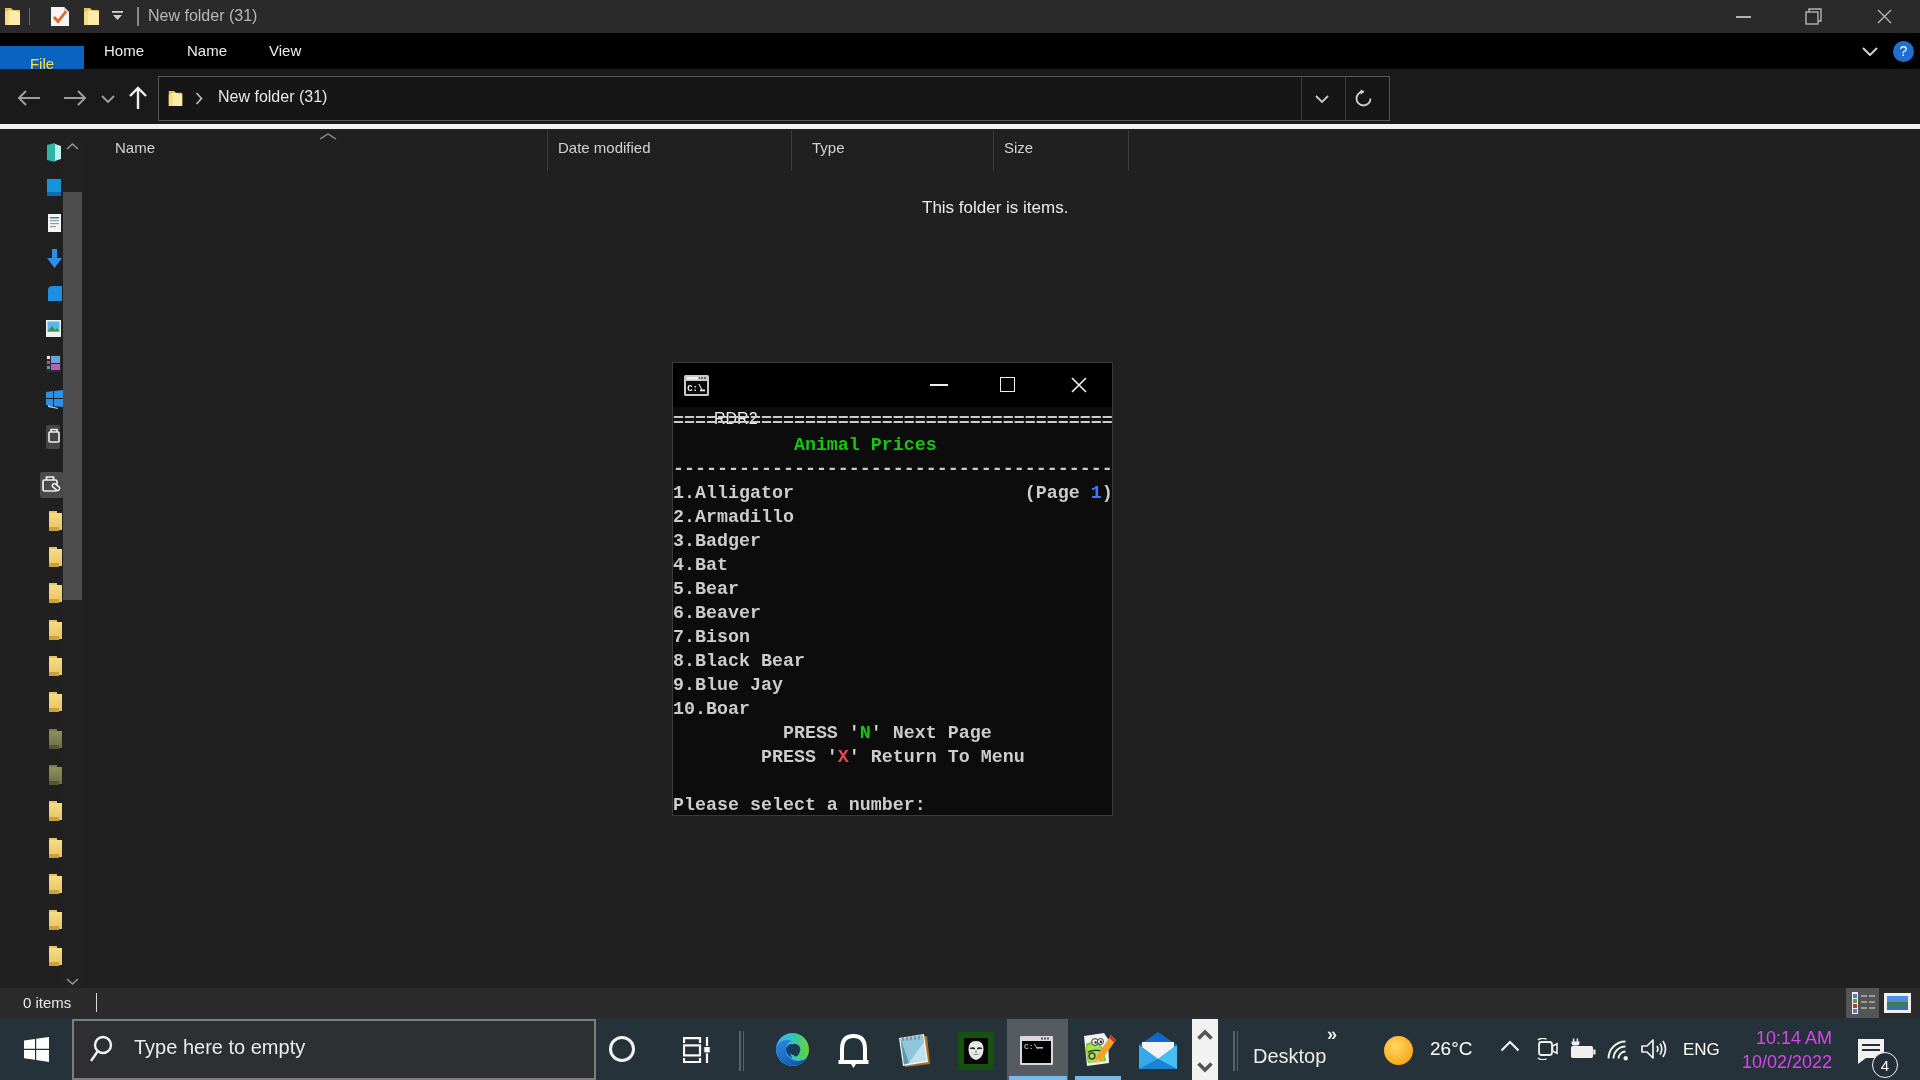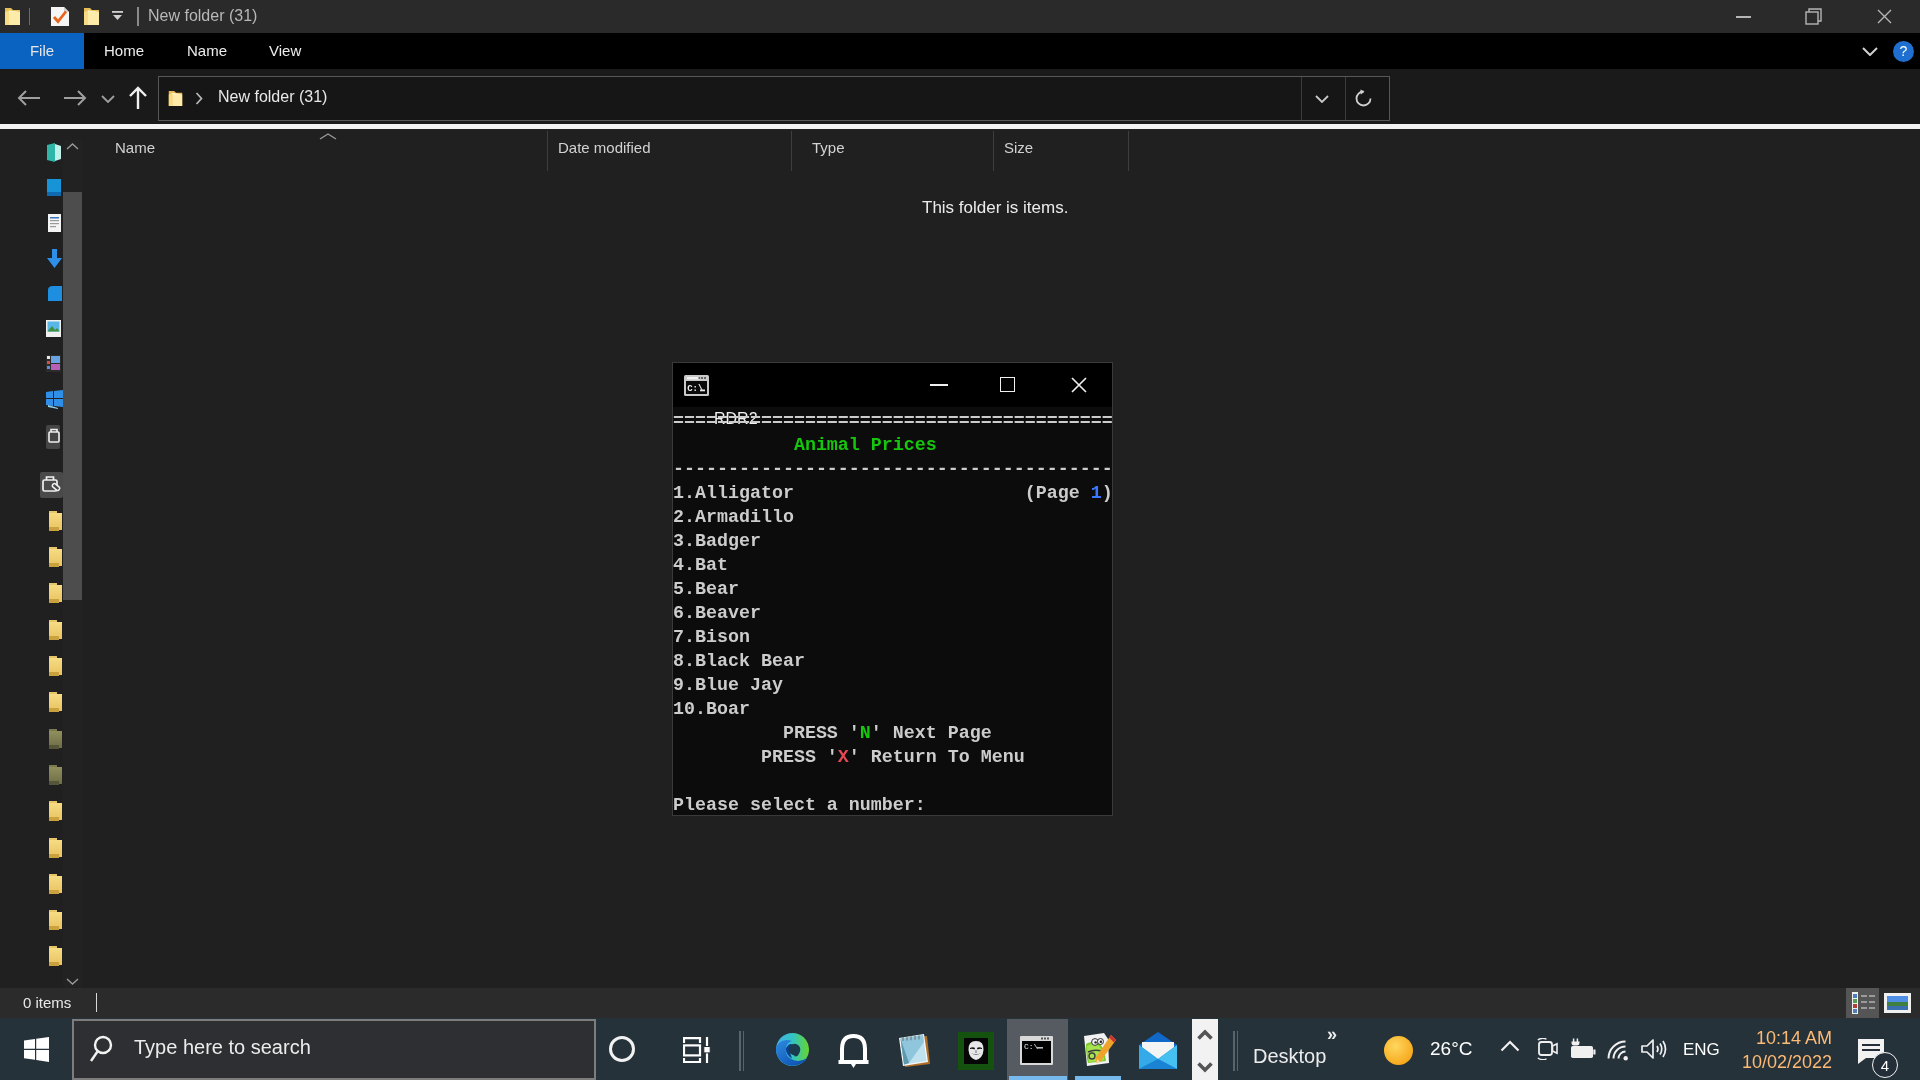--- a/index.html
+++ b/index.html
@@ -9,21 +9,21 @@
 #stage { position:relative; width:1920px; height:1080px; }
 
 
 #titlebar { left:0; top:0; width:1920px; height:33px; background:#2a2a2b; }
 #titlebar .qat-sep { left:29px; top:8px; width:1px; height:17px; background:#6b6b6b; }
 #tb-title { left:148px; top:7px; color:#b8b8b8; font-size:16px; }
 #tb-title-sep { left:137px; top:7px; width:2px; height:19px; background:#8a8a8a; }
 
 
 #menubar { left:0; top:33px; width:1920px; height:36px; background:#000; }
-#filetab { left:0; top:0; width:84px; height:36px; background:#0b63c1; color:#e5e5e5;
+#filetab { left:0; top:13px; width:84px; height:36px; background:#0b63c1; color:#fde047;
   font-size:15px; text-align:center; line-height:36px; }
 .mtab { position:absolute; top:0; height:36px; line-height:36px; color:#ededed; font-size:15px; }
 
 
 #toolbar { left:0; top:69px; width:1920px; height:55px; background:#1a1a1b; }
 .navbtn { position:absolute; color:#cfcfcf; }
 #addrbox { left:158px; top:7px; width:1232px; height:45px; background:#161616; border:1px solid #575757; }
 #searchbox { left:1404px; top:7px; width:503px; height:45px; background:#161616; border:1px solid #575757; }
 #whitestrip { left:0; top:124px; width:1920px; height:5px; background:#f2f2f2; }
 
@@ -54,21 +54,21 @@
 #con-title .t { position:absolute; left:41px; top:11px; color:#f0f0f0; font-size:16px;margin-top:36px; }
 #con-body { position:absolute; left:0px; top:46px; width:439px; }
 #con-body pre { font-family:"Liberation Mono", monospace; font-size:18.3px; line-height:24px;
   color:#cccccc; letter-spacing:0.02px; font-weight:700; }
 .cg { color:#16c60c; } .cr { color:#e74856; } .cb { color:#3b78ff; }
 
 
 #taskbar { left:0; top:1018px; width:1920px; height:62px; background:#26323a; }
 #tsearch { position:absolute; left:72px; top:1px; width:524px; height:61px; background:#2d2f32; border:2px solid #7d7d7d; }
 .tsep { position:absolute; top:13px; width:1.6px; height:40px; background:#55646e; }
-#tclock { position:absolute; left:1726px; top:0px; width:106px; height:62px; color:#fdba74; font-size:18px; text-align:right; }
+#tclock { position:absolute; left:1726px; top:0px; width:106px; height:62px; color:#d946ef; font-size:18px; text-align:right; }
 </style>
 </head>
 <body>
 <div id="stage">
 
   <div id="titlebar" class="abs">
     <svg class="abs" style="left:4px;top:7px" width="17" height="19" viewBox="0 0 17 19">
       <path d="M1 1 H7 L9 3 H16 V18 H1 Z" fill="#e8bf57"></path>
       <path d="M1 5 L5 3.4 V18 H1 Z" fill="#f7dc85"></path>
       <path d="M5 3.4 L16 5 V18 H5 Z" fill="#fceba9"></path>
@@ -365,21 +365,21 @@
         <path d="M12.2 1.8 L25 0 V11.7 H12.2 Z" fill="#fff"></path>
       <path d="M0 13 H11 V22.7 L0 21.2 Z" fill="#fff"></path>
         <path d="M12.2 13 H25 V25 L12.2 23 Z" fill="#fff"></path>
     </svg>
 
     <div id="tsearch">
       <svg class="abs" style="left:16px;top:14px" width="26" height="28" viewBox="0 0 26 28">
         <circle cx="13" cy="10" r="8" fill="none" stroke="#f2f2f2" stroke-width="2.4"></circle>
         <line x1="7.5" y1="16.5" x2="1" y2="26" stroke="#f2f2f2" stroke-width="2.4"></line>
       </svg>
-      <div class="abs" style="left:60px;top:15px;color:#ececec;font-size:20px">Type here to search</div>
+      <div class="abs" style="left:60px;top:15px;color:#ececec;font-size:20px">Type here to empty</div>
     </div>
 
     <div class="abs" style="left:609px;top:18px;width:26px;height:26px;border-radius:50%;border:3.5px solid #f2f2f2"></div>
 
     <svg class="abs" style="left:683px;top:19px" width="28" height="26" viewBox="0 0 28 26">
       <path d="M1 6 V1.2 H17 V6" fill="none" stroke="#fff" stroke-width="2.2"></path>
       <rect x="1" y="8.4" width="16" height="10" fill="none" stroke="#fff" stroke-width="2.2"></rect>
       <path d="M1 21 V25 H17 V21" fill="none" stroke="#fff" stroke-width="2.2"></path>
       <line x1="24" y1="0" x2="24" y2="26" stroke="#fff" stroke-width="2.2"></line>
       <rect x="20.8" y="9.5" width="6.4" height="6.4" fill="#fff" stroke="#242e38" stroke-width="1"></rect>

